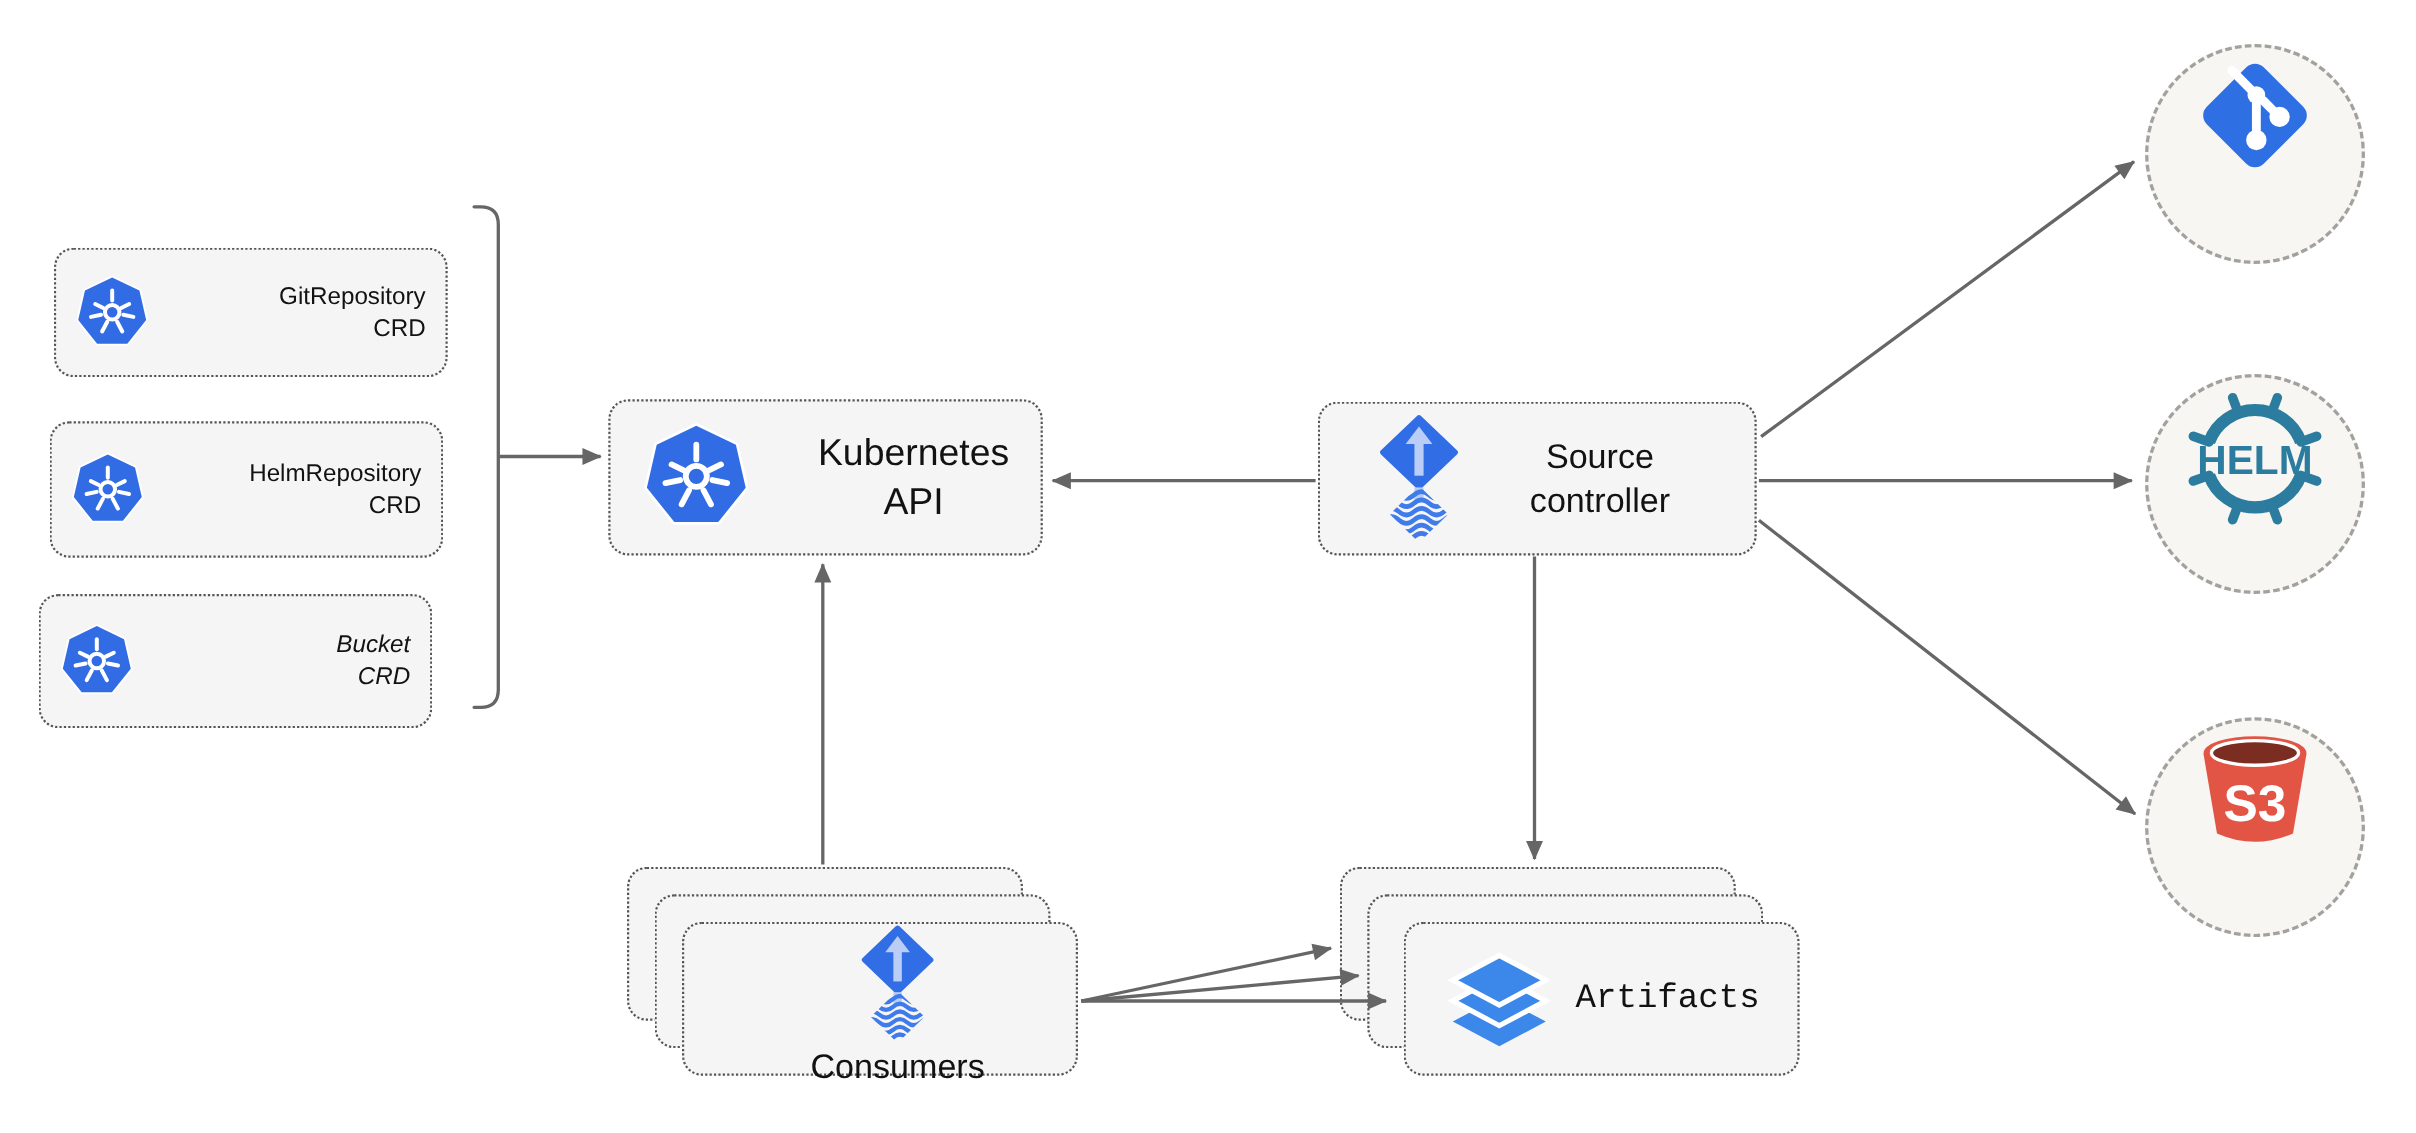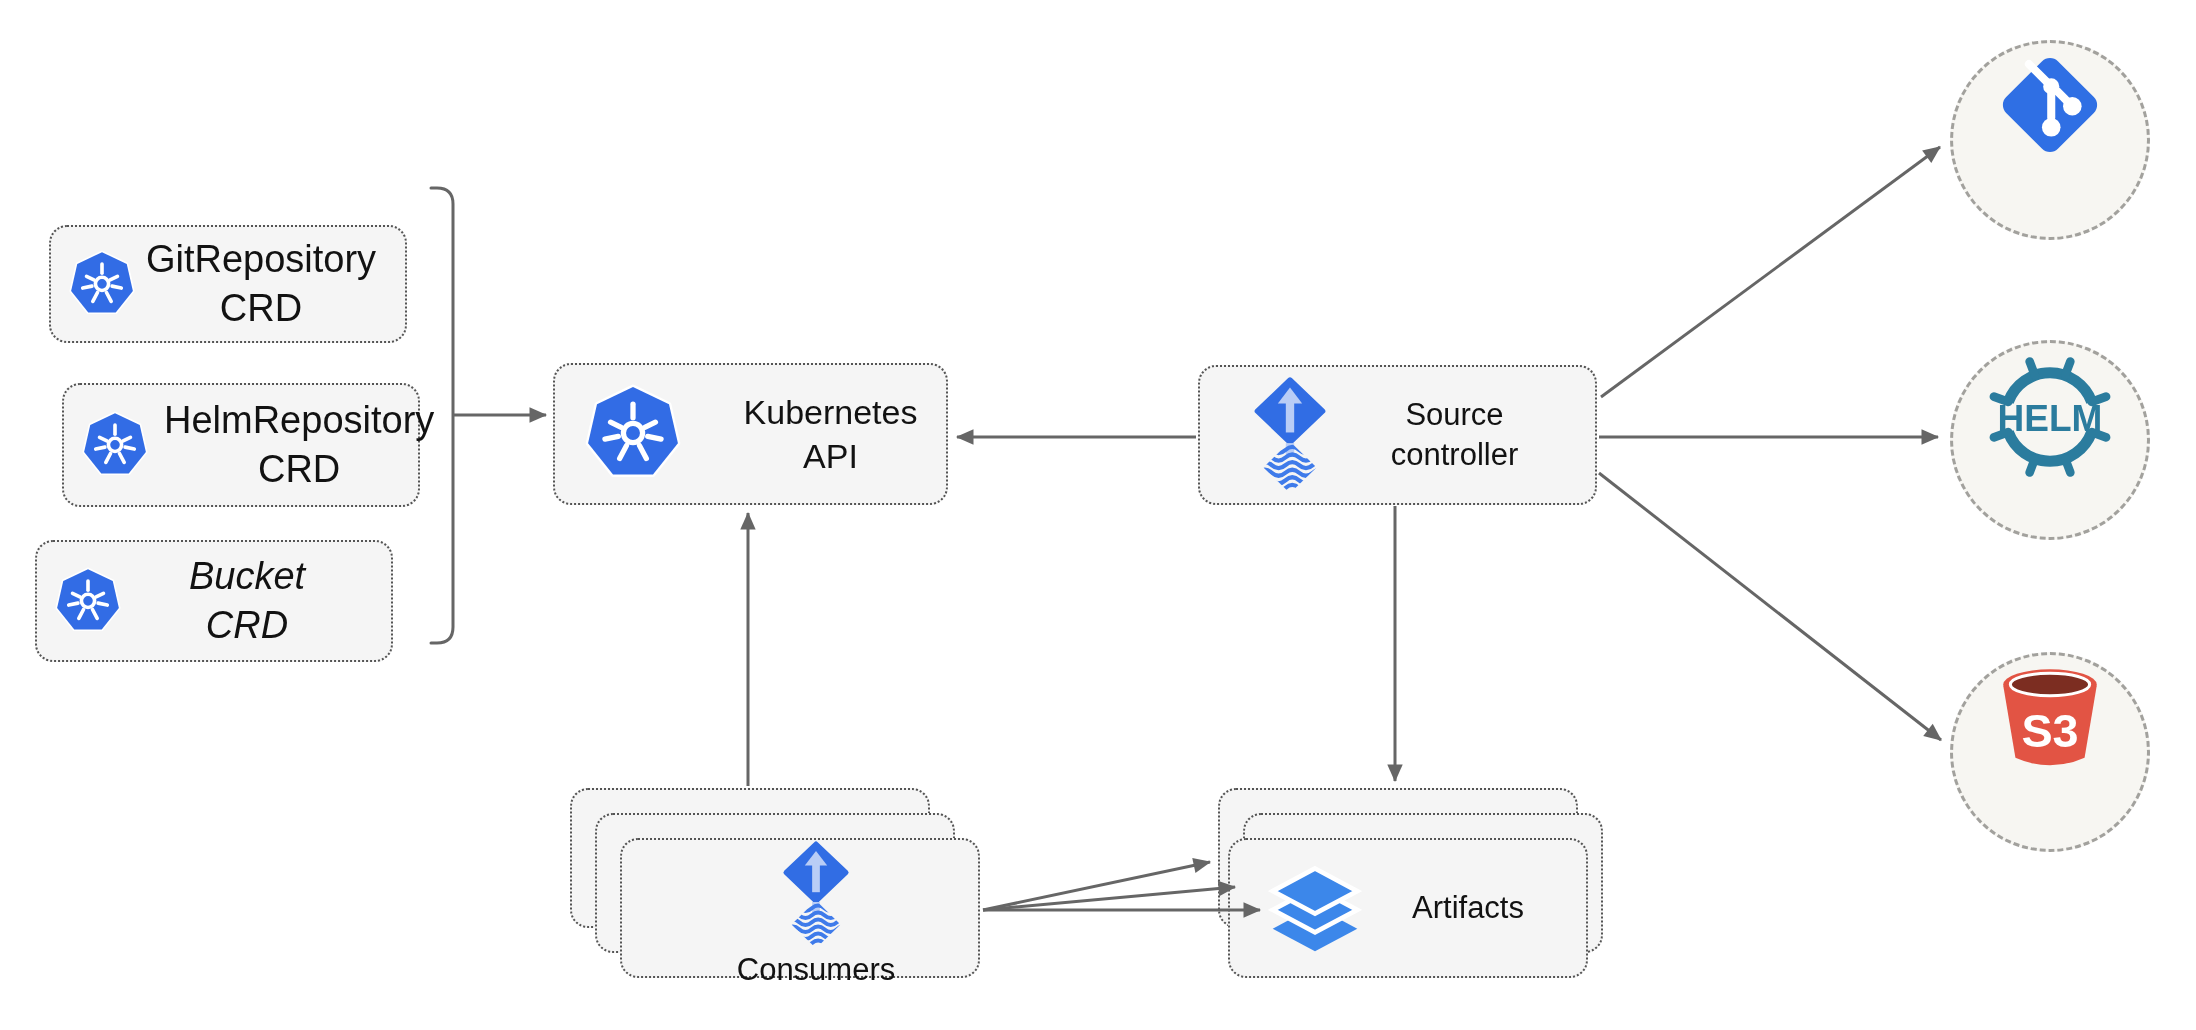--- a/index.html
+++ b/index.html
@@ -10,21 +10,21 @@
   
   .box{
     position:absolute;box-sizing:border-box;
     background:#f5f5f5;border:2px dotted #545454;border-radius:18px;
     display:flex;align-items:center;
   }
   .node-label{
     flex:1;text-align:center;white-space:pre-line;
     font-size:31px;line-height:1.3;color:#121212;
   }
-  .crd .node-label{font-size:38px;}
+  .crd .node-label{font-size:22px;text-align:right;}
   .api .node-label{font-size:34px;}
   .stackbox{position:absolute;box-sizing:border-box;background:#f5f5f5;
     border:2px dotted #545454;border-radius:18px;}
   .circle{
     position:absolute;box-sizing:border-box;width:200px;height:200px;border-radius:50%;
     background:#f7f6f2;border:3px dashed #a2a19d;
     display:flex;align-items:flex-start;justify-content:center;
   }
   .icon{flex:none;display:block;}
   svg text{font-family:"Liberation Sans", sans-serif;}
@@ -113,21 +113,21 @@
 <div class="canvas">
 
   <div class="box crd" style="left:49px;top:225px;width:358px;height:118px;padding:0 18px;">
     <svg class="icon" width="66" height="69">
         <use href="#sym-k8s"></use>
       </svg>
     <div class="node-label">GitRepository
 CRD</div>
   </div>
 
-  <div class="box crd" style="left:62px;top:383px;width:358px;height:124px;padding:0 18px;gap:16px;">
+  <div class="box crd" style="left:45px;top:383px;width:358px;height:124px;padding:0 18px;gap:16px;">
     <svg class="icon" width="66" height="69">
         <use href="#sym-k8s"></use>
       </svg>
     <div class="node-label">HelmRepository
 CRD</div>
   </div>
 
   <div class="box crd" style="left:35px;top:540px;width:358px;height:122px;padding:0 18px;font-style:italic;">
     <svg class="icon" width="66" height="69">
         <use href="#sym-k8s"></use>
@@ -155,21 +155,21 @@
   <div class="stackbox" style="left:595px;top:813px;width:360px;height:140px;"></div>
   <div class="box" style="left:620px;top:838px;width:360px;height:140px;padding:0 12px 0 44px;flex-direction:column;">
     <svg class="icon" width="70" height="110">
         <use href="#sym-flux"></use>
       </svg>
     <div class="node-label">Consumers</div>
   </div>
 
   <div class="stackbox" style="left:1218px;top:788px;width:360px;height:140px;"></div>
   <div class="stackbox" style="left:1243px;top:813px;width:360px;height:140px;"></div>
-  <div class="box" style="left:1228px;top:838px;width:360px;height:140px;padding:0 12px 0 38px;">
+  <div class="box" style="left:1276px;top:838px;width:360px;height:140px;padding:0 12px 0 38px;font-family:Liberation Mono, monospace;">
     <svg class="icon" width="94" height="94">
         <use href="#sym-layers"></use>
       </svg>
     <div class="node-label">Artifacts</div>
   </div>
 
   <div class="circle" style="left:1950px;top:40px;">
     <svg class="icon" width="124" height="124">
         <use href="#sym-git"></use>
       </svg>

